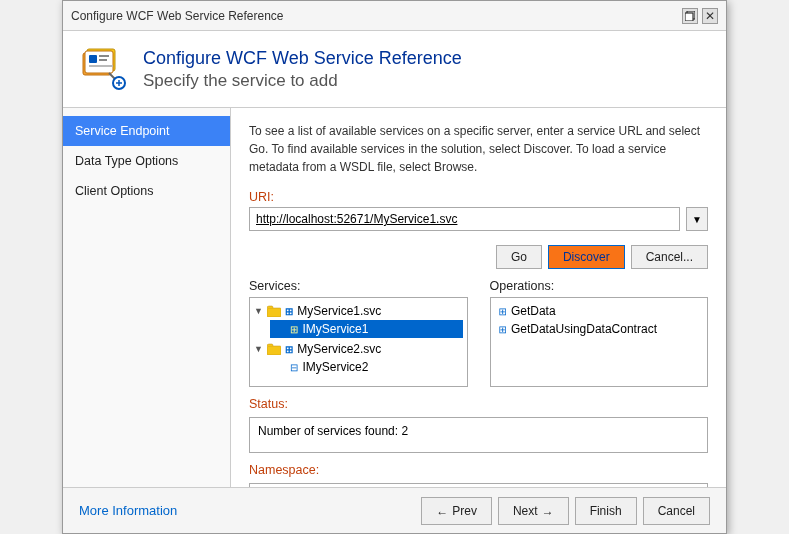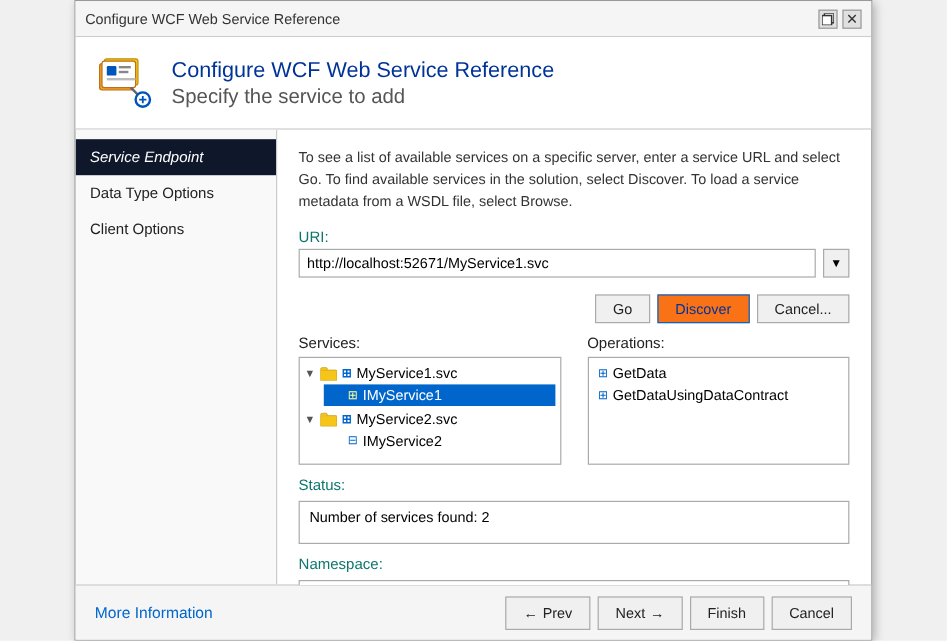--- a/index.html
+++ b/index.html
@@ -92,56 +92,56 @@
       padding-top: 8px;
     }
     .sidebar-item {
       padding: 8px 12px;
       cursor: pointer;
       font-size: 12.5px;
       color: #222;
       white-space: nowrap;
     }
     .sidebar-item.active {
-      background: #0f172a;
+      background: #3b82f6;
       color: #fff;
       font-weight: 500;
-      font-style: italic;
     }
     .main-content {
       flex: 1;
       padding: 14px 18px;
       display: flex;
       flex-direction: column;
       gap: 10px;
       overflow-y: auto;
     }
     .description {
       font-size: 12px;
       color: #333;
       line-height: 1.5;
       margin-bottom: 4px;
     }
     .field-label {
       font-size: 12.5px;
-      color: #0f766e;
+      color: #c2410c;
       margin-bottom: 3px;
     }
     .uri-row {
       display: flex;
       align-items: center;
       gap: 6px;
     }
     .uri-input {
       flex: 1;
       height: 24px;
       border: 1px solid #aaa;
       padding: 2px 6px;
       font-size: 12px;
       background: #fff;
+      text-decoration: underline;
     }
     .btn-row {
       display: flex;
       justify-content: flex-end;
       gap: 6px;
       margin-top: 4px;
     }
     .btn {
       height: 24px;
       padding: 0 14px;

